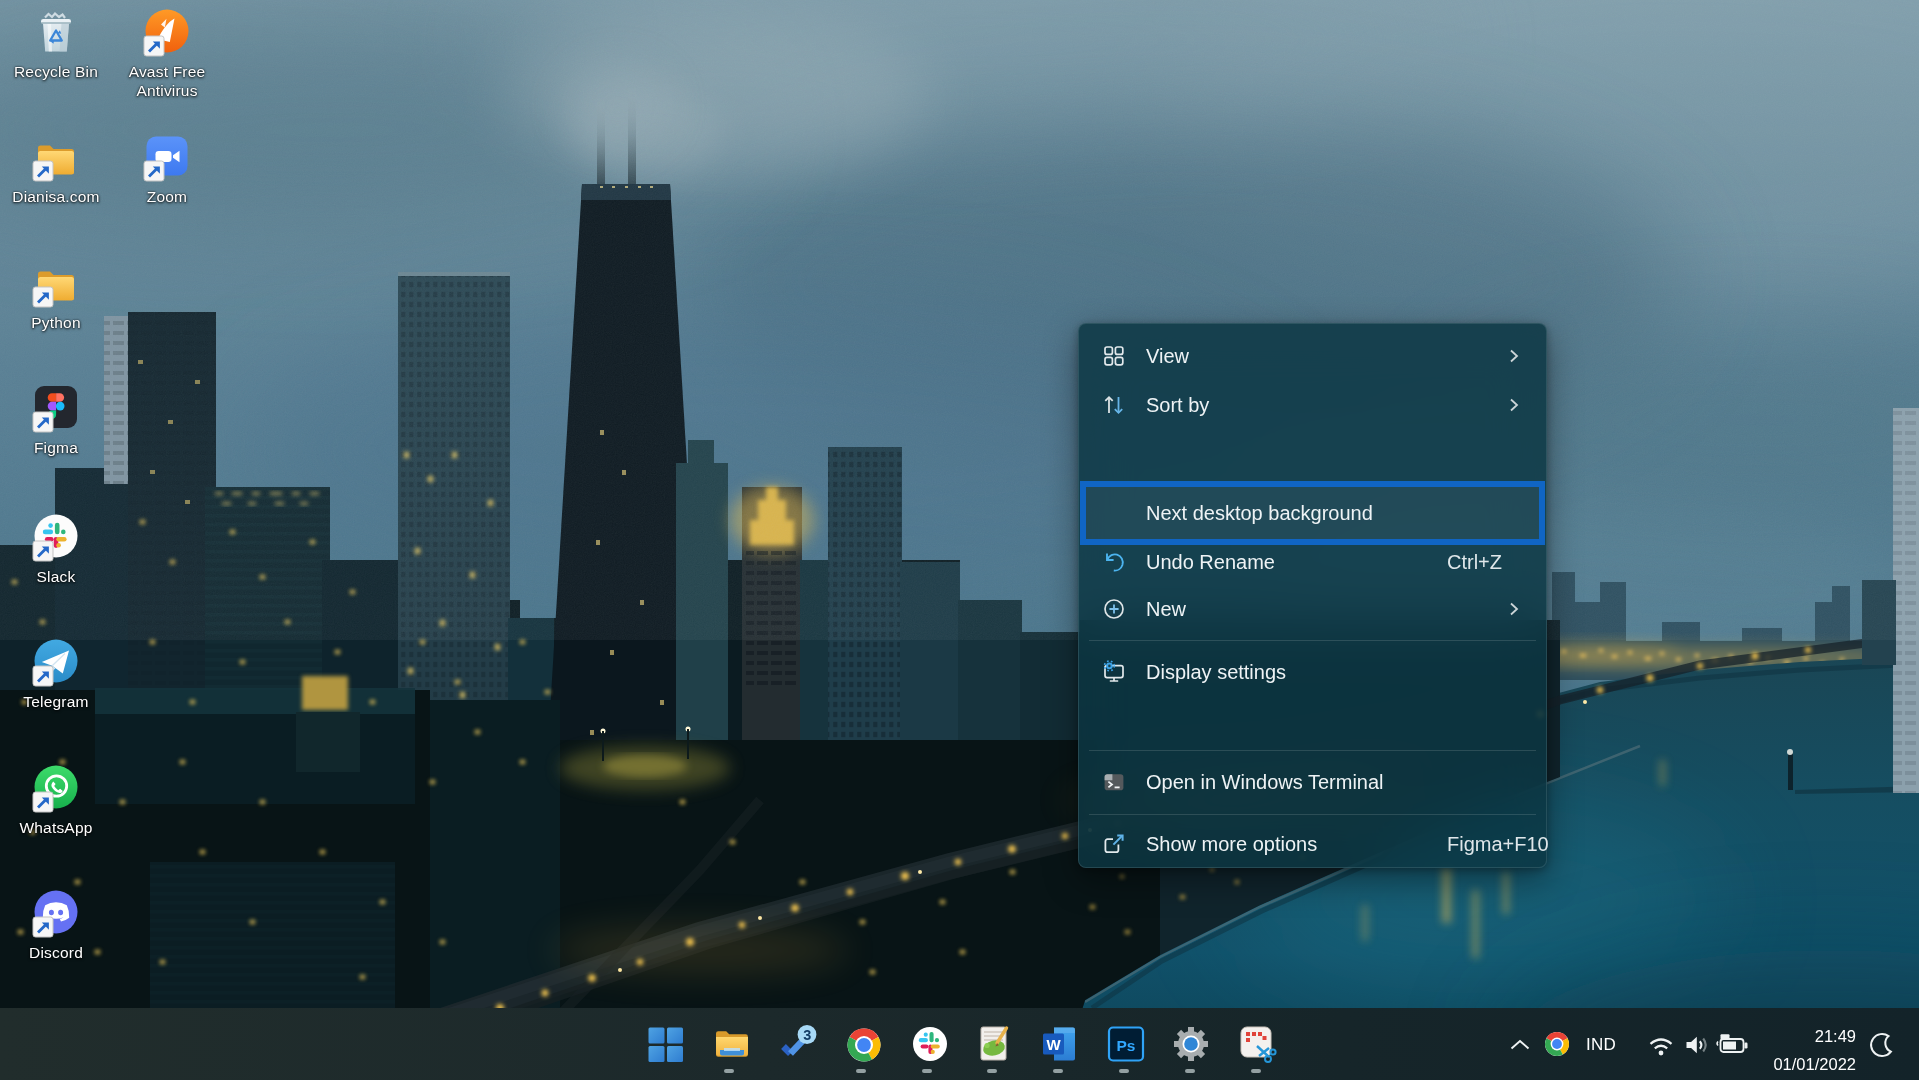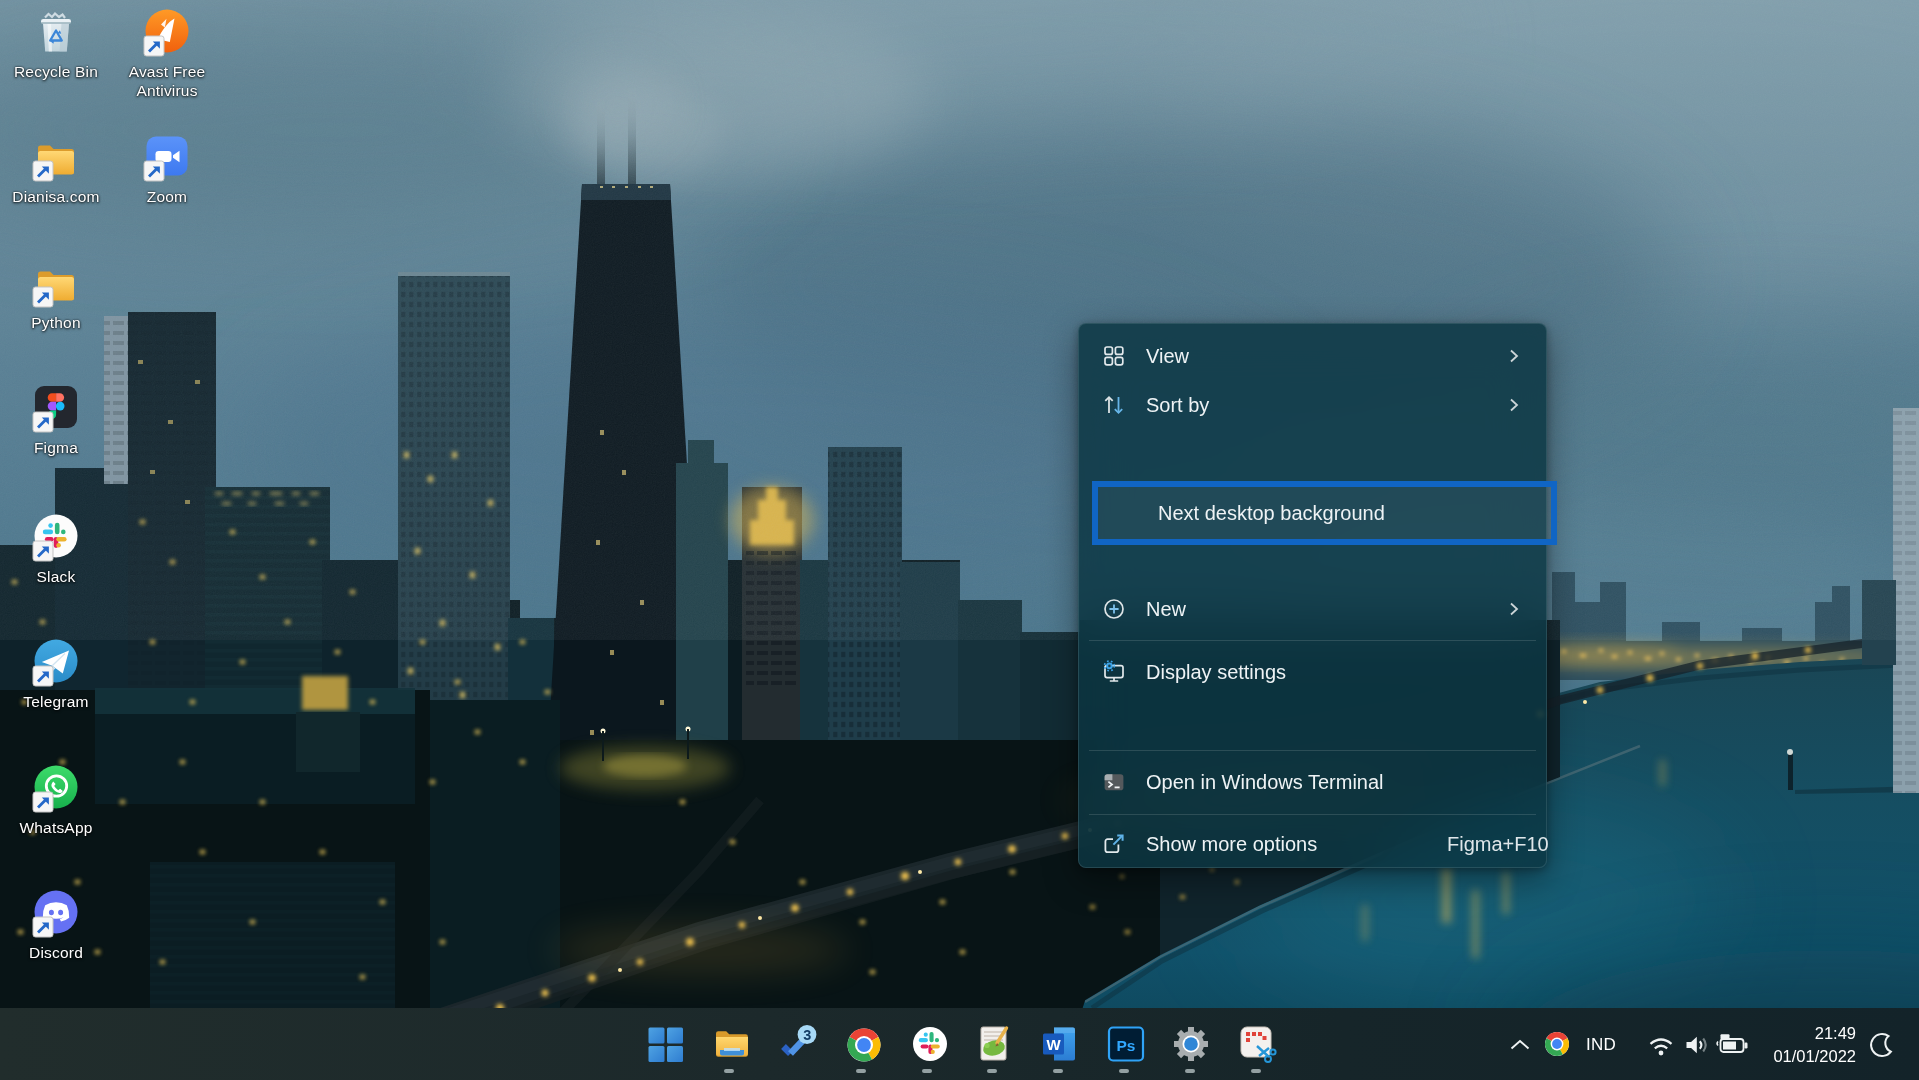--- a/index.html
+++ b/index.html
@@ -8,21 +8,21 @@
 .di .lbl{margin-top:5px;text-shadow:0 1px 3px rgba(0,0,0,.95),0 0 2px rgba(0,0,0,.8);letter-spacing:.2px;}
 #menu{position:absolute;left:1078px;top:323px;width:467px;height:543px;border-radius:8px;
  background:rgba(12,54,65,.84);backdrop-filter:blur(26px) saturate(1.25);
  box-shadow:0 12px 34px rgba(0,0,0,.4), 0 2px 8px rgba(0,0,0,.3);border:1px solid rgba(130,160,170,.22);}
 .mi{position:absolute;left:0;width:100%;height:48px;color:#eef3f5;font-size:20px;}
 .mi .lab{position:absolute;left:67px;top:50%;transform:translateY(-50%);white-space:nowrap;}
 .mi .mic{position:absolute;left:23px;top:50%;transform:translateY(-50%);}
 .mi .acc{position:absolute;left:368px;top:50%;transform:translateY(-50%);color:#dfe7ea;}
 .mi .chev{position:absolute;left:429px;top:50%;transform:translateY(-50%);}
 .msep{position:absolute;left:10px;width:447px;height:1px;background:rgba(255,255,255,.13);}
-#hl{position:absolute;left:1px;top:157px;width:465px;height:64px;border:6px solid #1065c4;background:rgba(255,255,255,.05);box-sizing:border-box;margin-left:12px;}
+#hl{position:absolute;left:1px;top:157px;width:465px;height:64px;border:6px solid #1065c4;background:rgba(255,255,255,.05);box-sizing:border-box;}
 #hl .lab{position:absolute;left:60px;top:50%;transform:translateY(-50%);color:#eef3f5;font-size:20px;white-space:nowrap;}
 #tb{position:absolute;left:0;top:1008px;width:1919px;height:72px;background:linear-gradient(90deg,#212d2c 0%,#1c292b 40%,#162529 70%,#132329 100%);}
 .ti{position:absolute;top:1024px;}
 .dash{position:absolute;top:1069px;width:10px;height:4px;border-radius:2px;background:#93a0a2;}
 .tray{position:absolute;color:#fff;}
 </style></head><body>
 <svg id="wall" width="1919" height="1080" viewBox="0 0 1919 1080">
 <defs>
 <linearGradient id="sky" x1="0" y1="0" x2="0" y2="1">
  <stop offset="0" stop-color="#7b9aa8"></stop>
@@ -544,20 +544,28 @@
         </g>
       </svg>
  <span class="lab">Sort by</span>
  <svg class="chev" width="12" height="16">
         <path d="M3,2.5 L9,8 3,13.5" fill="none" stroke="#ccd5d8" stroke-width="1.8"></path>
       </svg>
 </div>
 <div id="hl">
       <span class="lab">Next desktop background</span>
     </div>
+<div class="mi" style="top:214px">
+ <svg class="mic" width="24" height="24">
+        <path d="M5,3.4 L5,10 11.6,10" fill="none" stroke="#4cb4ef" stroke-width="1.9"></path>
+        <path d="M5.4,9.5 C7.2,5.6 11.3,3.6 15,4.7 C19.4,6 21.7,10.6 20.4,15 C19.2,18.7 15.7,21 11.8,20.5" fill="none" stroke="#4cb4ef" stroke-width="1.9"></path>
+      </svg>
+ <span class="lab">Undo Rename</span>
+ <span class="acc">Ctrl+Z</span>
+</div>
 <div class="mi" style="top:261px">
  <svg class="mic" width="24" height="24">
         <circle cx="12" cy="12" r="9" fill="none" stroke="#dde4e6" stroke-width="1.7"></circle>
         <path d="M12,7.4 L12,16.6 M7.4,12 L16.6,12" stroke="#7cc0ea" stroke-width="1.8"></path>
       </svg>
  <span class="lab">New</span>
  <svg class="chev" width="12" height="16">
         <path d="M3,2.5 L9,8 3,13.5" fill="none" stroke="#ccd5d8" stroke-width="1.8"></path>
       </svg>
 </div>
@@ -731,16 +739,16 @@
 <path d="M20.2,6.5 Q25.2,13 20.2,19.5" fill="none" stroke="#aab3b5" stroke-width="2.1" opacity=".65"></path>
 </svg>
 <svg class="tray" style="left:1716px;top:1032px" width="34" height="26">
 <rect x="4.5" y="7" width="23" height="13" rx="3" fill="none" stroke="#eef2f3" stroke-width="1.8"></rect>
 <rect x="28.5" y="10.5" width="3" height="6" rx="1.2" fill="#eef2f3"></rect>
 <rect x="7" y="9.5" width="13" height="8" fill="#eef2f3"></rect>
 <path d="M6.5,4.5 v3 M11.5,4.5 v3" stroke="#eef2f3" stroke-width="2"></path>
 <rect x="4.5" y="2.2" width="9" height="5" rx="1" fill="#eef2f3"></rect>
 <path d="M2,9.5 q-1.8,2 0,4" fill="none" stroke="#eef2f3" stroke-width="1.6"></path>
 </svg>
-<div class="tray" style="left:1756px;top:1022px;width:100px;text-align:right;font-size:16.5px;line-height:23px">21:49<br>01/01/2022</div>
+<div class="tray" style="left:1756px;top:1022px;width:100px;text-align:right;font-size:16.5px;line-height:28px">21:49<br>01/01/2022</div>
 <svg class="tray" style="left:1868px;top:1031px" width="28" height="28">
 <path d="M17.5,3.5 A11,11 0 1 0 24.5,17.5 A9.2,9.2 0 0 1 17.5,3.5 Z" fill="none" stroke="#eef2f3" stroke-width="2" transform="rotate(18 14 14)"></path>
 </svg>
 
 </body></html>

